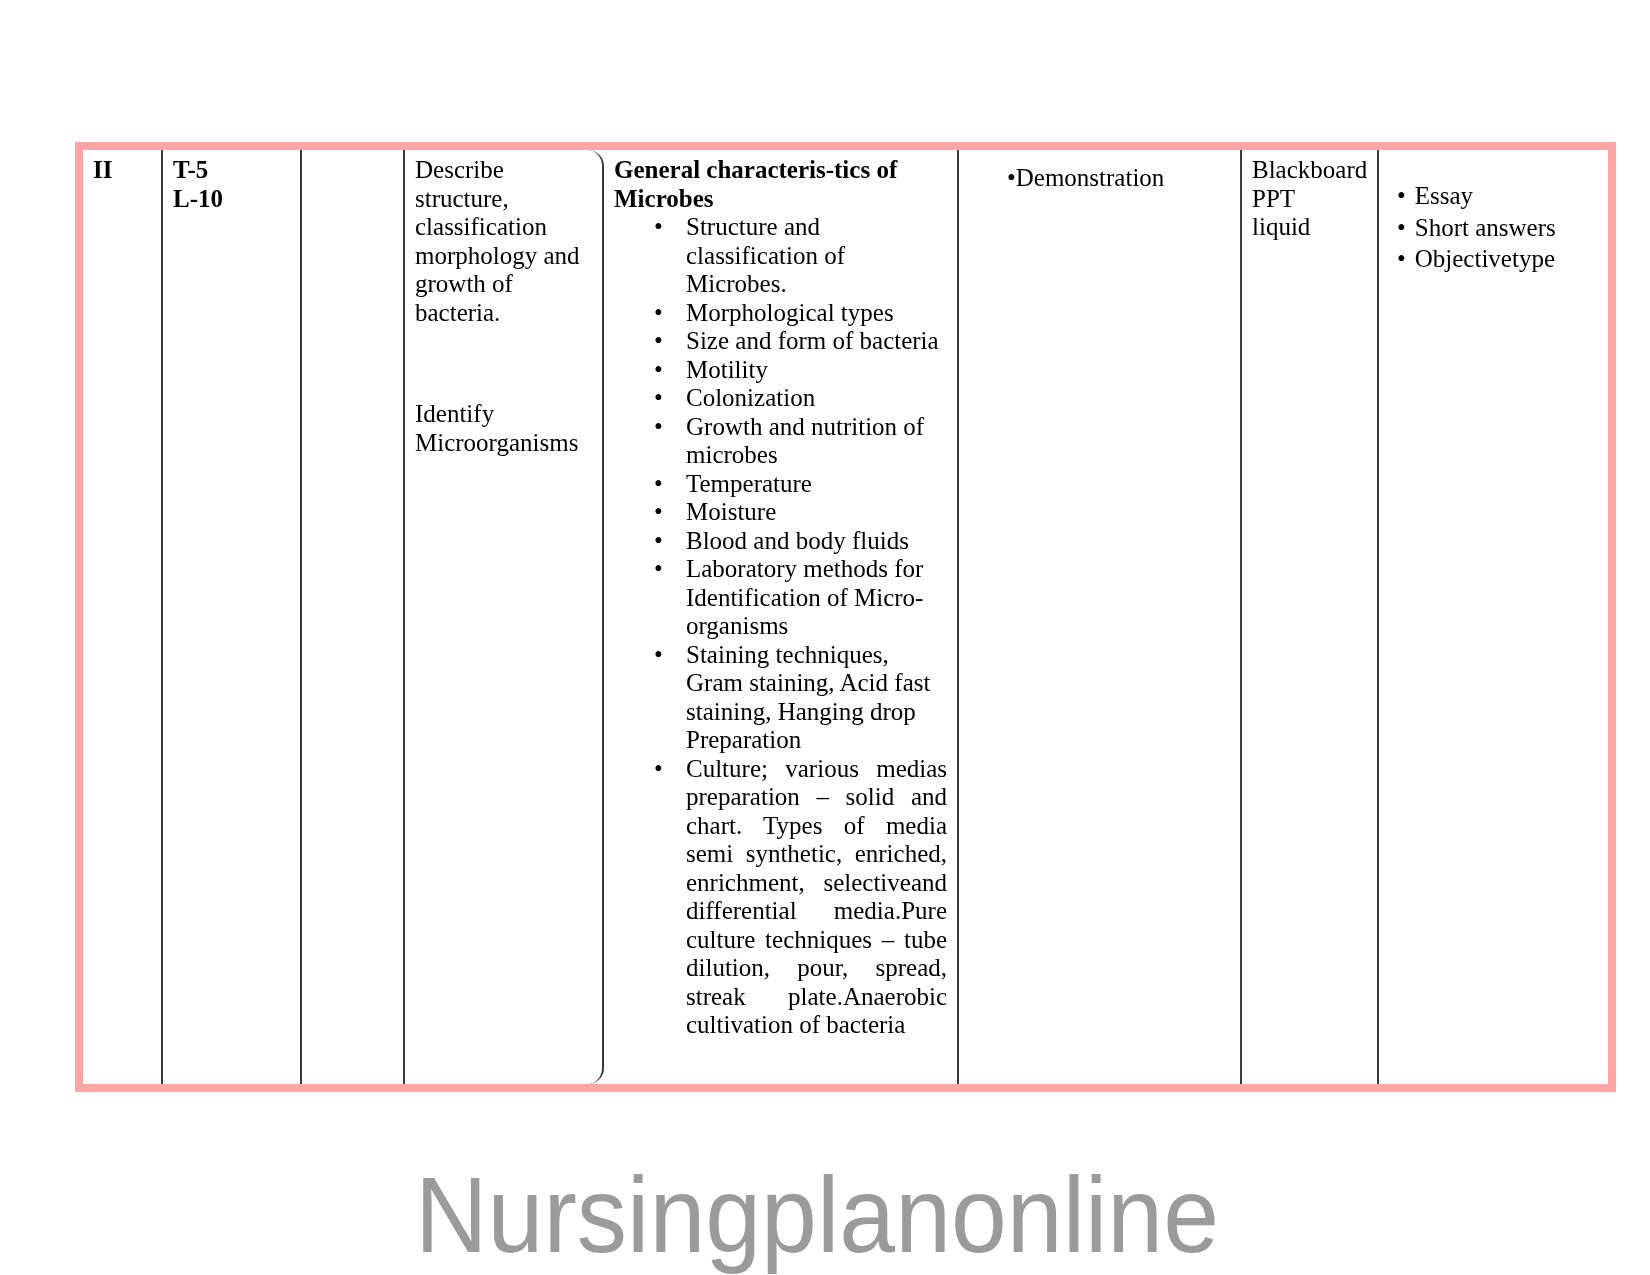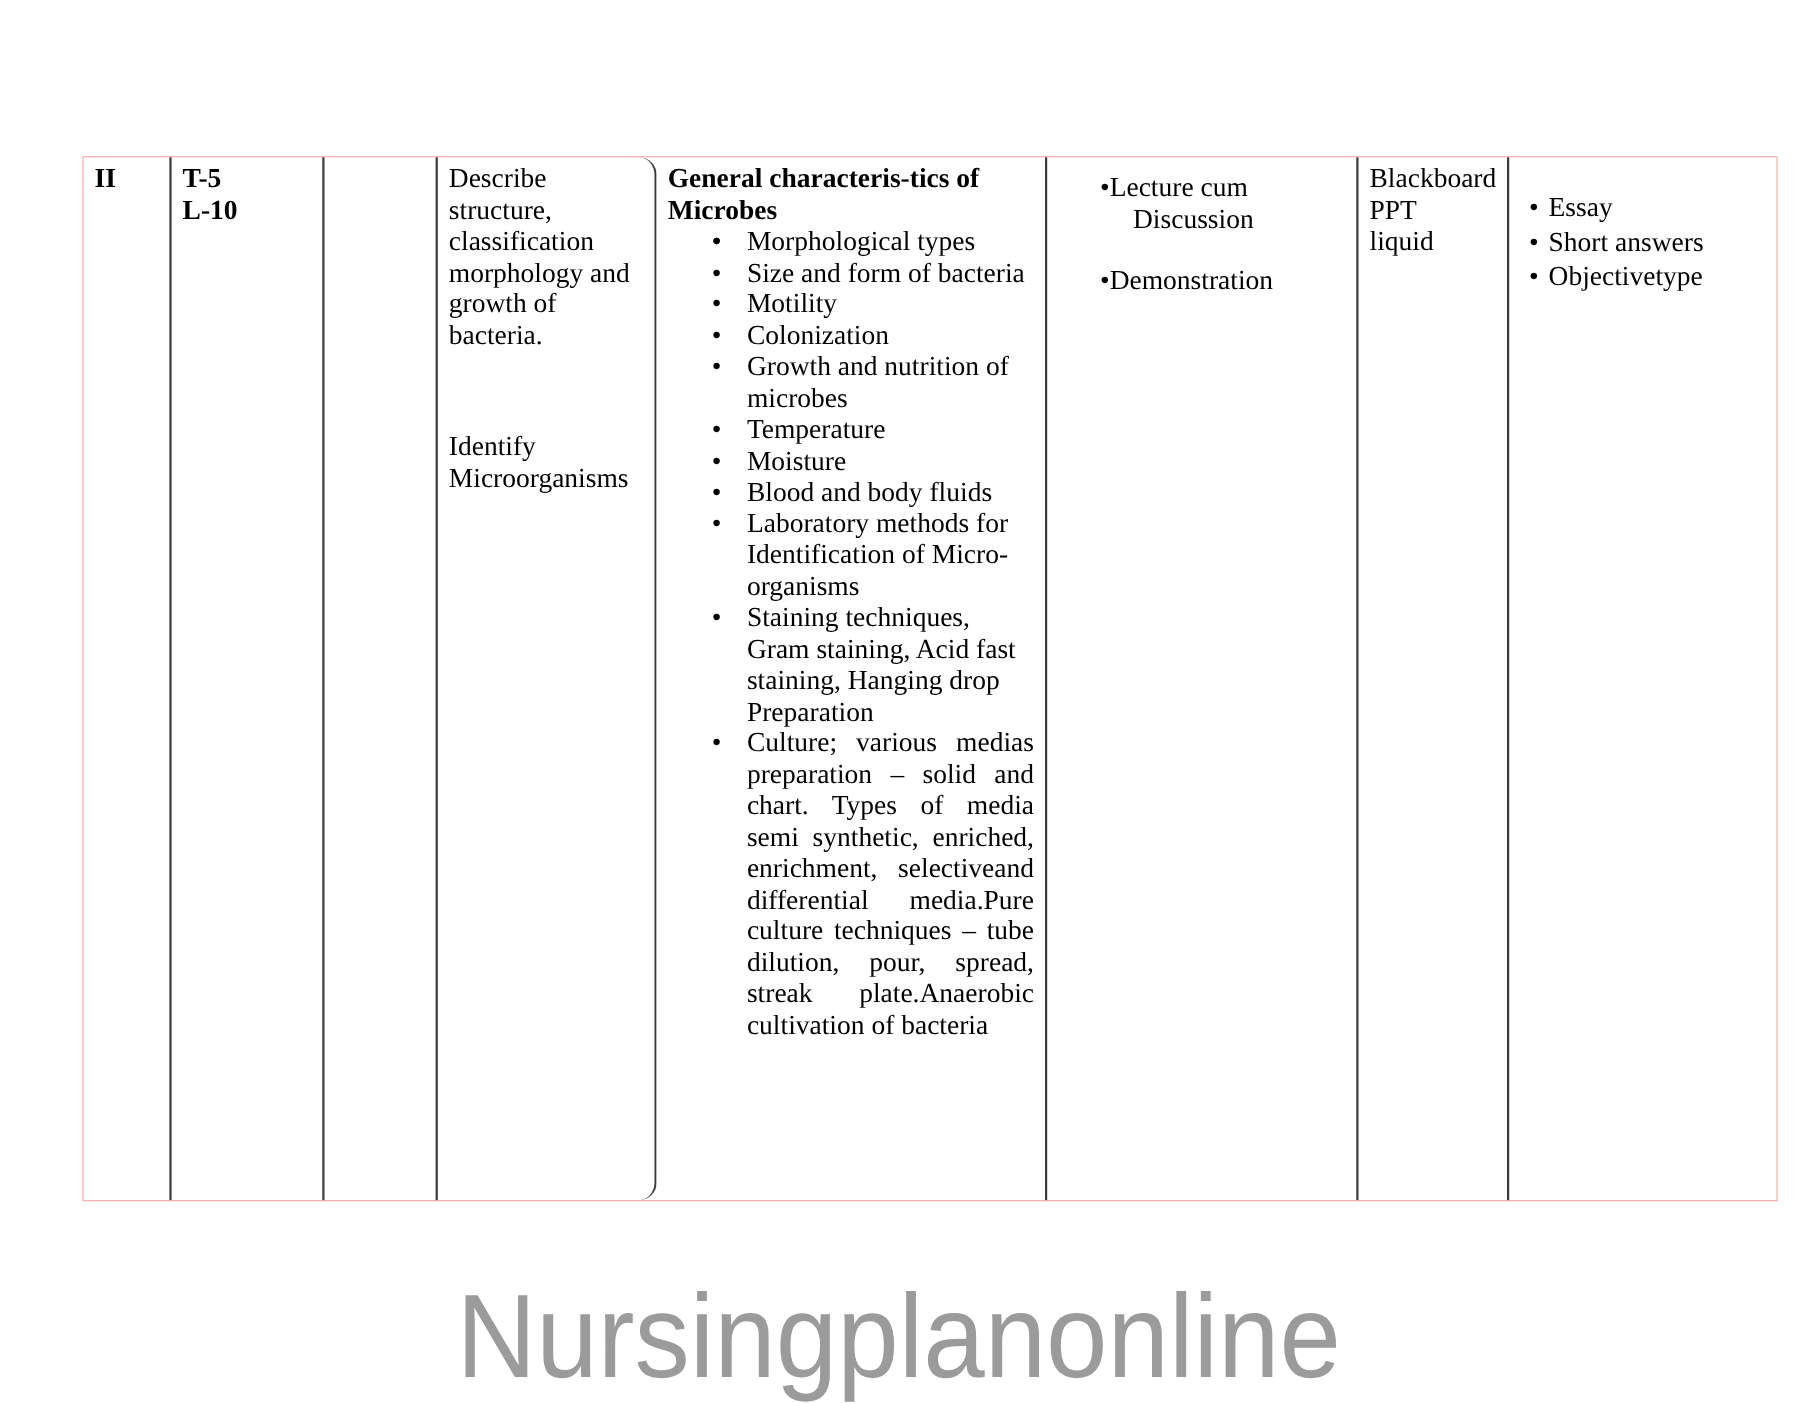--- a/index.html
+++ b/index.html
@@ -16,21 +16,21 @@
   }
 
   
   .tbl {
     position: absolute;
     left: 75px;
     top: 142px;
     width: 1541px;
     height: 950px;
     display: flex;
-    border: 1px solid #fca5a5;
+    border: 8px solid #fca5a5;
     font-size: 25px;
     line-height: 28.5px;
   }
   .cell {
     border-right: 2px solid #3a3a3a;
     padding: 6px 10px;
     overflow: hidden;
     flex-shrink: 0;
     flex-grow: 0;
   }
@@ -107,37 +107,36 @@
     </div>
 
     <div class="cell c4">
       <p>Describe structure, classification morphology and growth of bacteria.</p>
       <p class="obj2">Identify Microorganisms</p>
     </div>
 
     <div class="cell c5">
       <div class="title">General characteris-tics of Microbes</div>
       <ul>
-        <li><span class="bullet">•</span></li>
+        <li><span class="bullet">•</span><span>Structure and classification of Microbes.</span></li>
         <li><span class="bullet">•</span><span>Morphological types</span></li>
         <li><span class="bullet">•</span><span>Size and form of bacteria</span></li>
         <li><span class="bullet">•</span><span>Motility</span></li>
         <li><span class="bullet">•</span><span>Colonization</span></li>
         <li><span class="bullet">•</span><span>Growth and nutrition of microbes</span></li>
         <li><span class="bullet">•</span><span>Temperature</span></li>
         <li><span class="bullet">•</span><span>Moisture</span></li>
         <li><span class="bullet">•</span><span>Blood and body fluids</span></li>
         <li><span class="bullet">•</span><span>Laboratory methods for Identification of Micro-organisms</span></li>
         <li><span class="bullet">•</span><span>Staining techniques, Gram staining, Acid fast staining, Hanging drop Preparation</span></li>
         <li class="justify"><span class="bullet">•</span><span>Culture; various medias preparation – solid and chart. Types of media semi synthetic, enriched, enrichment, selectiveand differential media.Pure culture techniques – tube dilution, pour, spread, streak plate.Anaerobic cultivation of bacteria</span></li>
       </ul>
     </div>
 
     <div class="cell c6">
-      <div class="tm-item"><span class="bullet">•</span><span>Lecture cum Discussion</span></div>
       <div class="tm-item"><span class="bullet">•</span><span>Demonstration</span></div>
     </div>
 
     <div class="cell c7">
       <div class="av-line">Blackboard</div>
       <div class="av-line">PPT</div>
       <div class="av-line">liquid</div>
     </div>
 
     <div class="cell c8">

